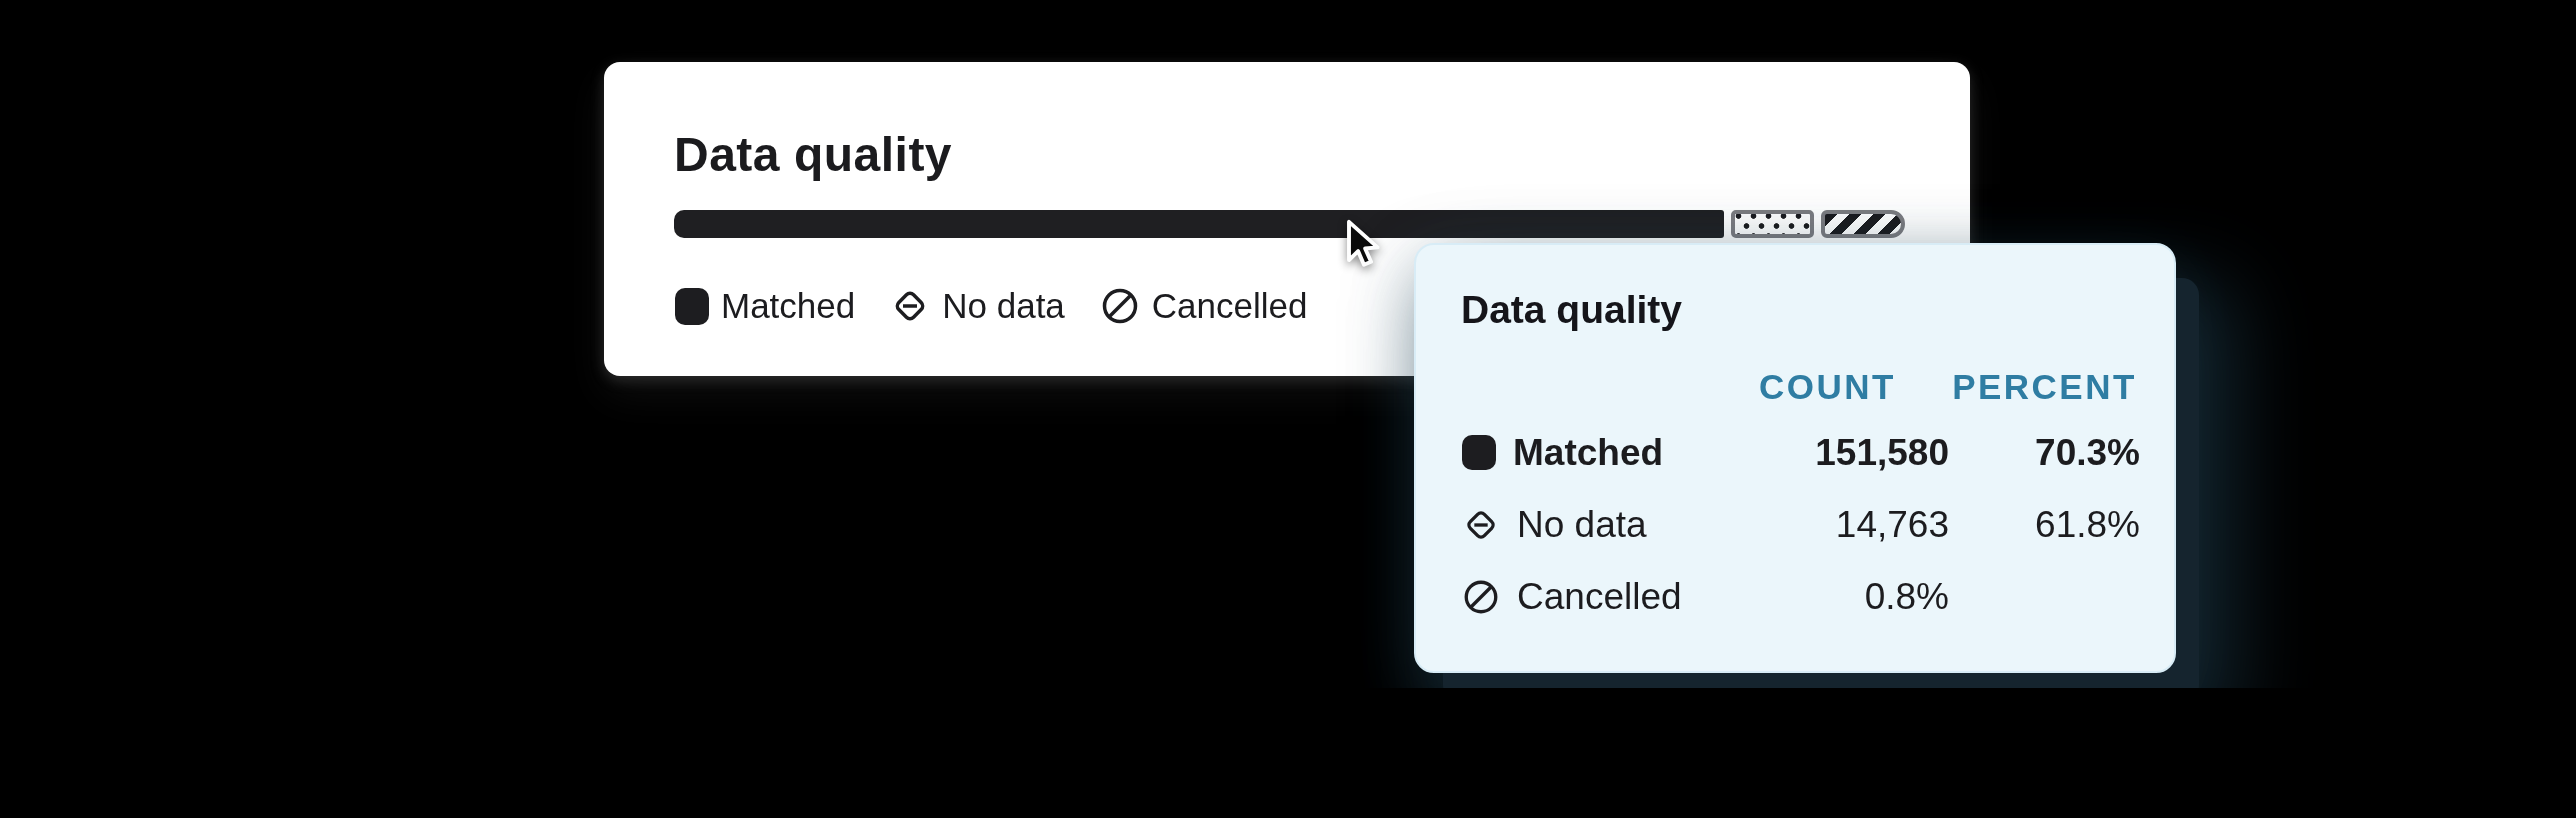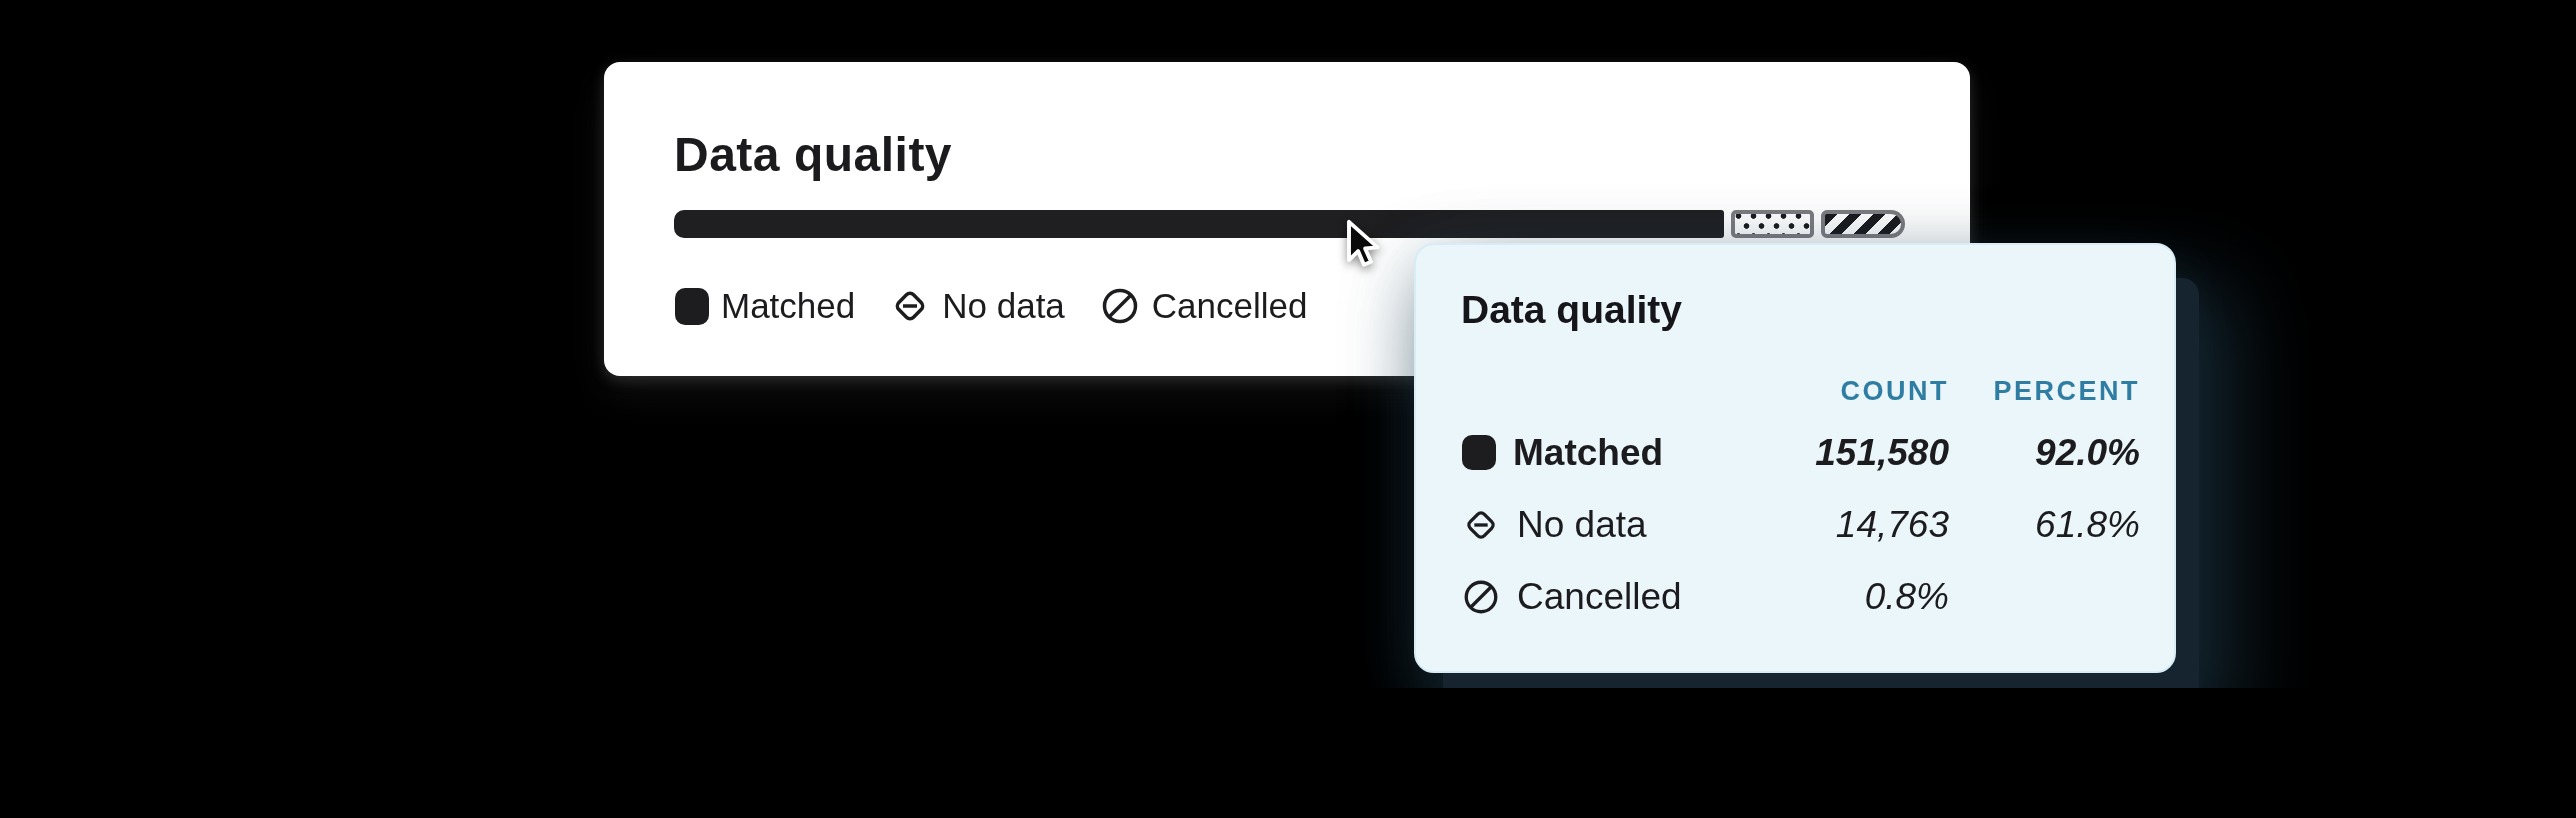--- a/index.html
+++ b/index.html
@@ -90,28 +90,28 @@
   }
   .tt-table{
     display:grid;
     grid-template-columns:1fr 243px 191px;
     grid-template-rows:83px 72px 72px 72px;
     align-items:center;
   }
   .tt-head{
     align-self:end;
     padding-bottom:10px;
-    font-size:27px;font-weight:700;
+    font-size:35px;font-weight:700;
     letter-spacing:2.5px;
     color:#2f7da3;
-    text-align:right;
+    text-align:center;
   }
   .tt-label{display:flex;align-items:center;gap:16px;font-size:37px;color:#1c1c1f;}
   .tt-label svg{display:block;flex:none;}
-  .tt-num{text-align:right;font-size:37px;color:#1c1c1f;font-style:italic;}
+  .tt-num{text-align:right;font-size:37px;color:#1c1c1f;}
   .row-em{font-weight:700;}
 </style>
 </head>
 <body>
 
 <div class="stage">
 
   <div class="main-card">
     <div class="card-title">Data quality</div>
 
@@ -167,21 +167,21 @@
 
       <div class="tt-label row-em">
         <span>
           <svg width="36" height="37" viewBox="0 0 36 37">
               <rect x="1" y="1" width="34" height="35" rx="10" fill="#1d1d20"></rect>
             </svg>
         </span>
         <span>Matched</span>
       </div>
       <div class="tt-num row-em">151,580</div>
-      <div class="tt-num row-em">92.0%</div>
+      <div class="tt-num row-em">70.3%</div>
 
       <div class="tt-label">
         <span>
           <svg width="40" height="40" viewBox="0 0 42 42">
             <rect x="10.6" y="10.6" width="20.8" height="20.8" rx="5" fill="none" stroke="#1d1d20" stroke-width="3.5" transform="rotate(45 21 21)"></rect>
             <line x1="14" y1="21" x2="28" y2="21" stroke="#1d1d20" stroke-width="3.5"></line>
           </svg>
         </span>
         <span>No data</span>
       </div>

